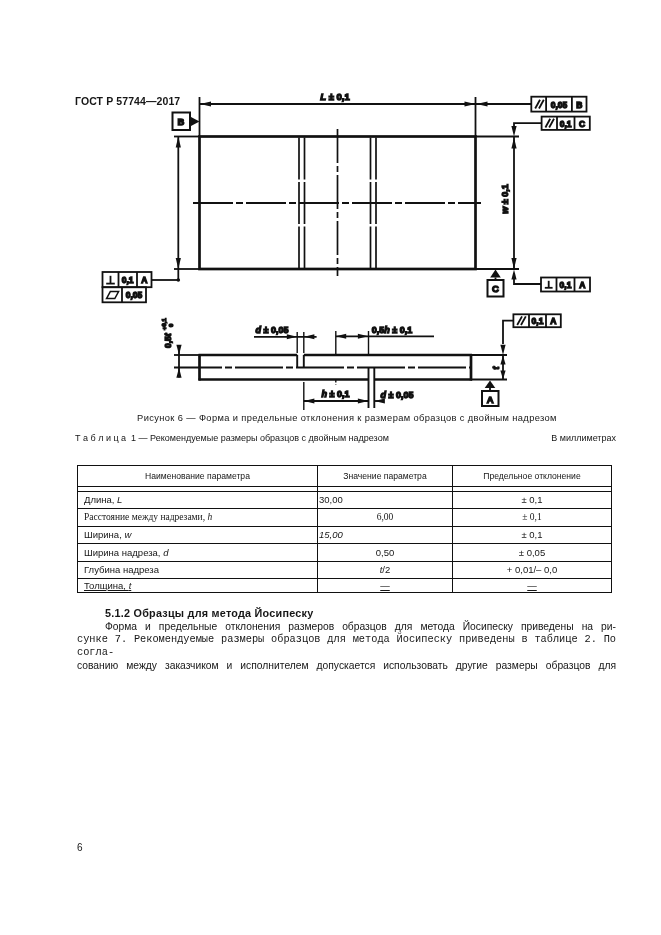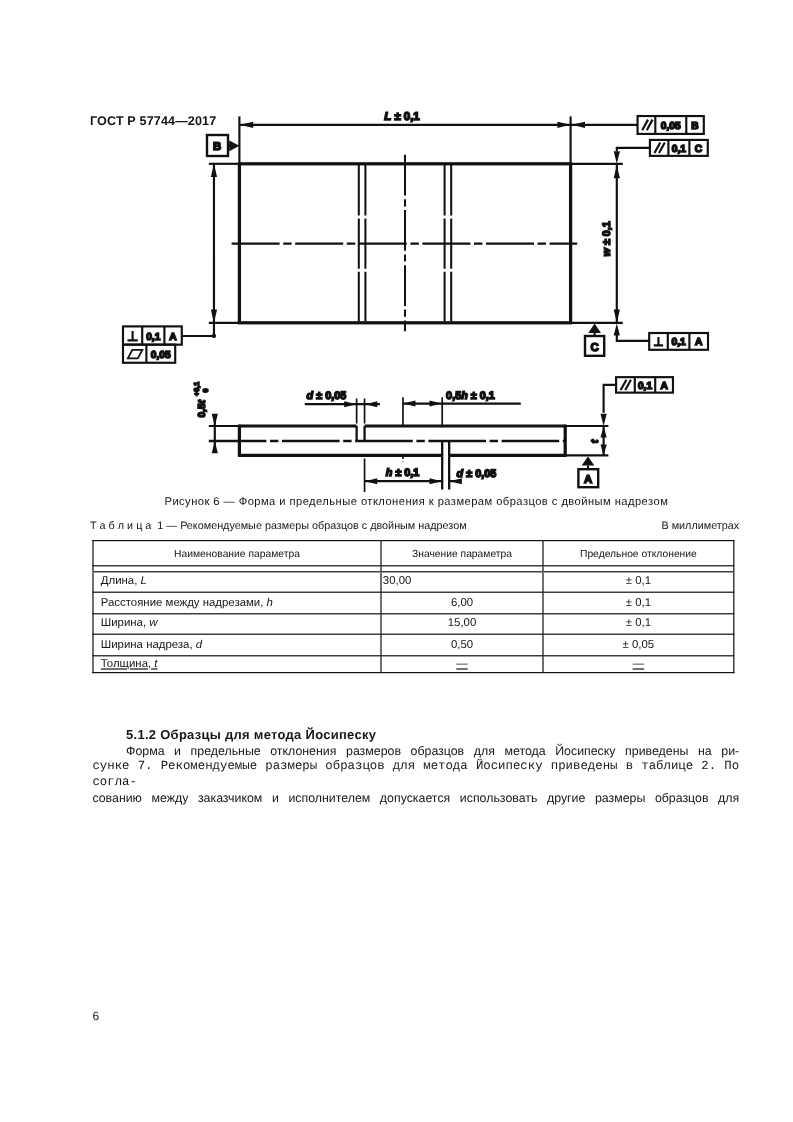--- a/index.html
+++ b/index.html
@@ -223,21 +223,21 @@
   </g>
 </svg>
 
 <div class="abs" style="left:0;top:412.5px;width:694px;text-align:center;font-size:9.3px;letter-spacing:0.38px;">Рисунок 6 — Форма и предельные отклонения к размерам образцов с двойным надрезом</div>
 
 <div class="abs" style="left:75px;top:433px;width:541px;font-size:9px;">
   <span>Т а б л и ц а&nbsp;&nbsp;1 — Рекомендуемые размеры образцов с двойным надрезом</span>
   <span style="float:right;">В миллиметрах</span>
 </div>
 
-<div class="abs" style="left:77px;top:450px;">
+<div class="abs" style="left:77px;top:465px;">
 <table style="width:535px;border:1.6px solid #111;font-size:9.5px;">
 
   <tbody>
         <tr style="height:21px;">
     <td style="border:1px solid #111;border-bottom:1.4px solid #111;width:237px;text-align:center;font-size:8.6px;">Наименование параметра</td>
     <td style="border:1px solid #111;border-bottom:1.4px solid #111;width:132px;text-align:center;font-size:8.6px;">Значение параметра</td>
     <td style="border:1px solid #111;border-bottom:1.4px solid #111;text-align:center;font-size:8.6px;">Предельное отклонение</td>
   </tr>
 
   <tr style="height:4.5px;">
@@ -245,38 +245,43 @@
           <td style="border-left:1px solid #111;"></td>
           <td style="border-left:1px solid #111;border-right:1px solid #111;"></td>
         </tr>
 
   <tr style="height:17.5px;">
     <td style="border:1px solid #111;padding-left:6px;">Длина, <i>L</i></td>
     <td style="border:1px solid #111;text-align:left;">30,00</td>
     <td style="border:1px solid #111;text-align:center;">± 0,1</td>
   </tr>
 
-  <tr style="height:17.5px;">
+  <tr style="height:17.5px;font-family:Liberation Serif, serif;">
     <td style="border:1px solid #111;padding-left:6px;">Расстояние между надрезами, <i>h</i></td>
     <td style="border:1px solid #111;text-align:center;">6,00</td>
     <td style="border:1px solid #111;text-align:center;">± 0,1</td>
   </tr>
 
   <tr style="height:17.5px;">
     <td style="border:1px solid #111;padding-left:6px;">Ширина, <i>w</i></td>
-    <td style="border:1px solid #111;text-align:center;">15,00</td>
+    <td style="border:1px solid #111;text-align:left;font-style:italic;">15,00</td>
     <td style="border:1px solid #111;text-align:center;">± 0,1</td>
   </tr>
 
   <tr style="height:17.5px;">
     <td style="border:1px solid #111;padding-left:6px;">Ширина надреза, <i>d</i></td>
     <td style="border:1px solid #111;text-align:center;">0,50</td>
     <td style="border:1px solid #111;text-align:center;">± 0,05</td>
   </tr>
 
+  <tr style="height:17.5px;">
+    <td style="border:1px solid #111;padding-left:6px;">Глубина надреза</td>
+    <td style="border:1px solid #111;text-align:center;"><i>t</i>/2</td>
+    <td style="border:1px solid #111;text-align:center;">+ 0,01/– 0,0</td>
+  </tr>
 
   <tr style="height:14px;text-decoration:underline;">
     <td style="border:1px solid #111;padding-left:6px;">Толщина, <i>t</i></td>
     <td style="border:1px solid #111;text-align:center;">—</td>
     <td style="border:1px solid #111;text-align:center;">—</td>
   </tr>
 </tbody>
     </table>
 </div>
 

